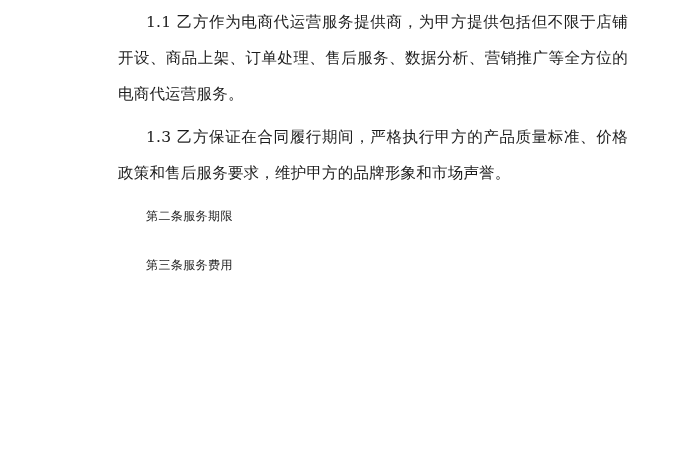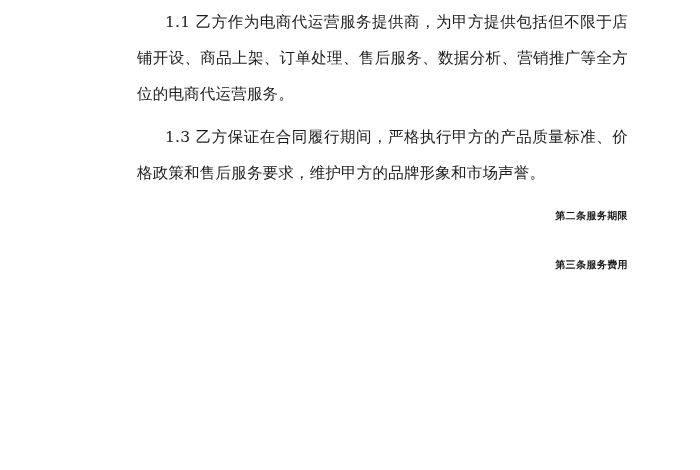--- a/index.html
+++ b/index.html
@@ -25,30 +25,28 @@
     font-size: 15.5px;
     line-height: 36px;
     text-align: justify;
     text-justify: inter-ideograph;
     margin: 0 0 1px 0;
     letter-spacing: 0.2px;
     white-space: pre-wrap;
   }
   .para.indent {
     text-indent: 28px;
-    margin-left: 19px;
   }
   .heading {
-    font-size: 10px;
+    font-size: 12px;
     line-height: 36px;
-    font-weight: bold;
+    font-weight: normal;
     margin: 0 0 1px 0;
     text-indent: 28px;
     letter-spacing: 0.4px;
-    text-align: right;
   }
   .spacer-sm { height: 6px; }
   .spacer-xs { height: 3px; }
 </style>
 </head>
 <body>
 
 <div class="page">
 
   <p class="para indent">1.1 乙方作为电商代运营服务提供商，为甲方提供包括但不限于店铺开设、商品上架、订单处理、售后服务、数据分析、营销推广等全方位的电商代运营服务。</p>

